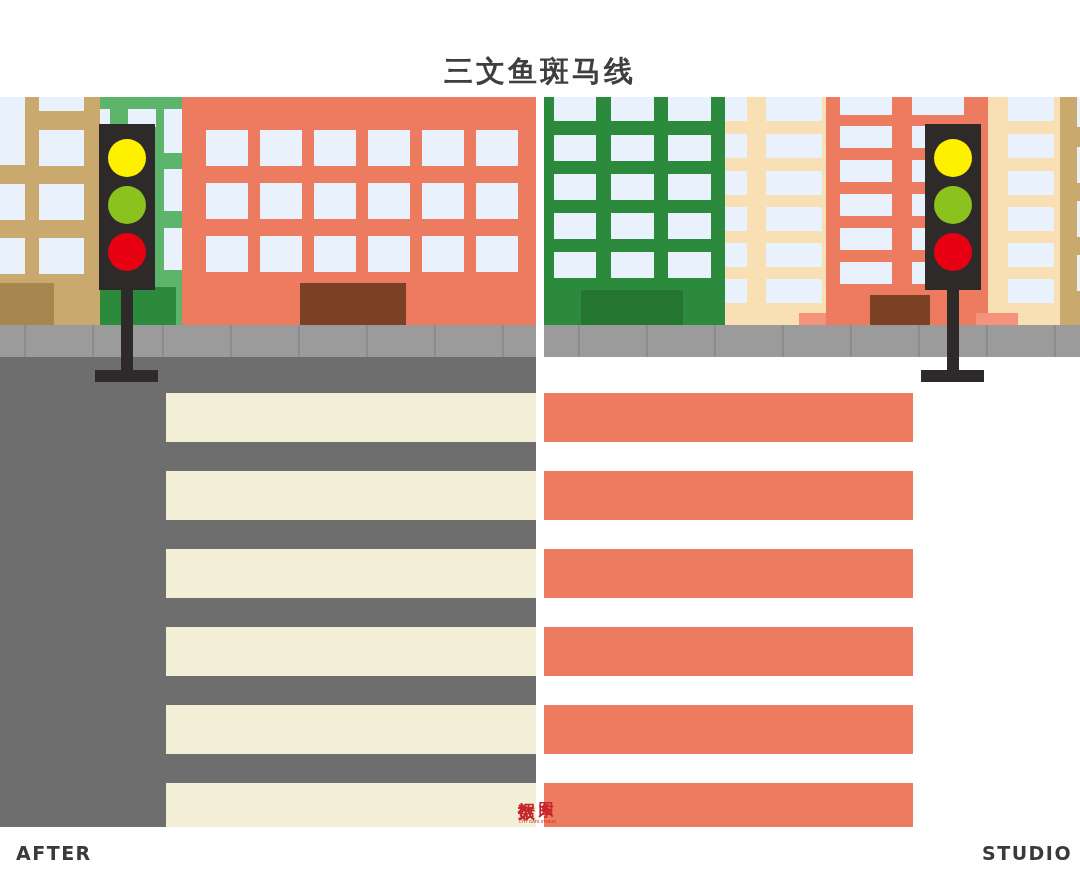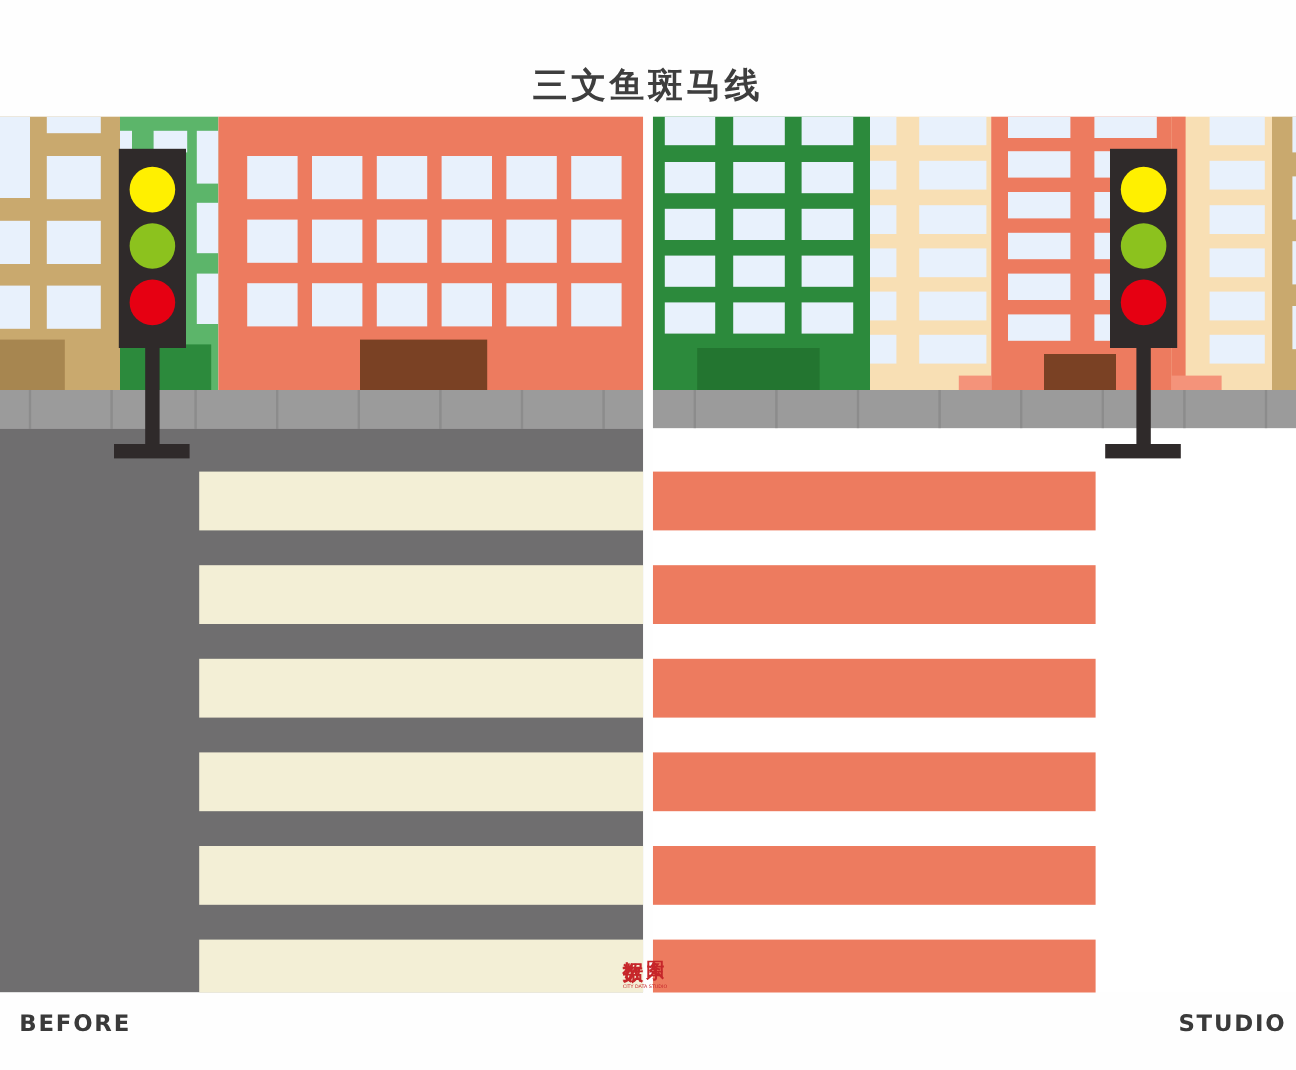--- a/index.html
+++ b/index.html
@@ -232,14 +232,14 @@
   </div>
 </div>
 
 <div class="watermark">
   <div class="wm-cn">
     <span style="display:inline-block;width:19px;writing-mode:vertical-rl;">数据</span><span style="display:inline-block;width:19px;writing-mode:vertical-rl;font-size:15px;">图东</span>
   </div>
   <div class="wm-en">CITY DATA STUDIO</div>
 </div>
 
-<div class="label" style="left:16px;">BEFORE</div>
+<div class="label" style="left:16px;">AFTER</div>
 <div class="label" style="left:982px;">STUDIO</div>
 
 </body></html>

